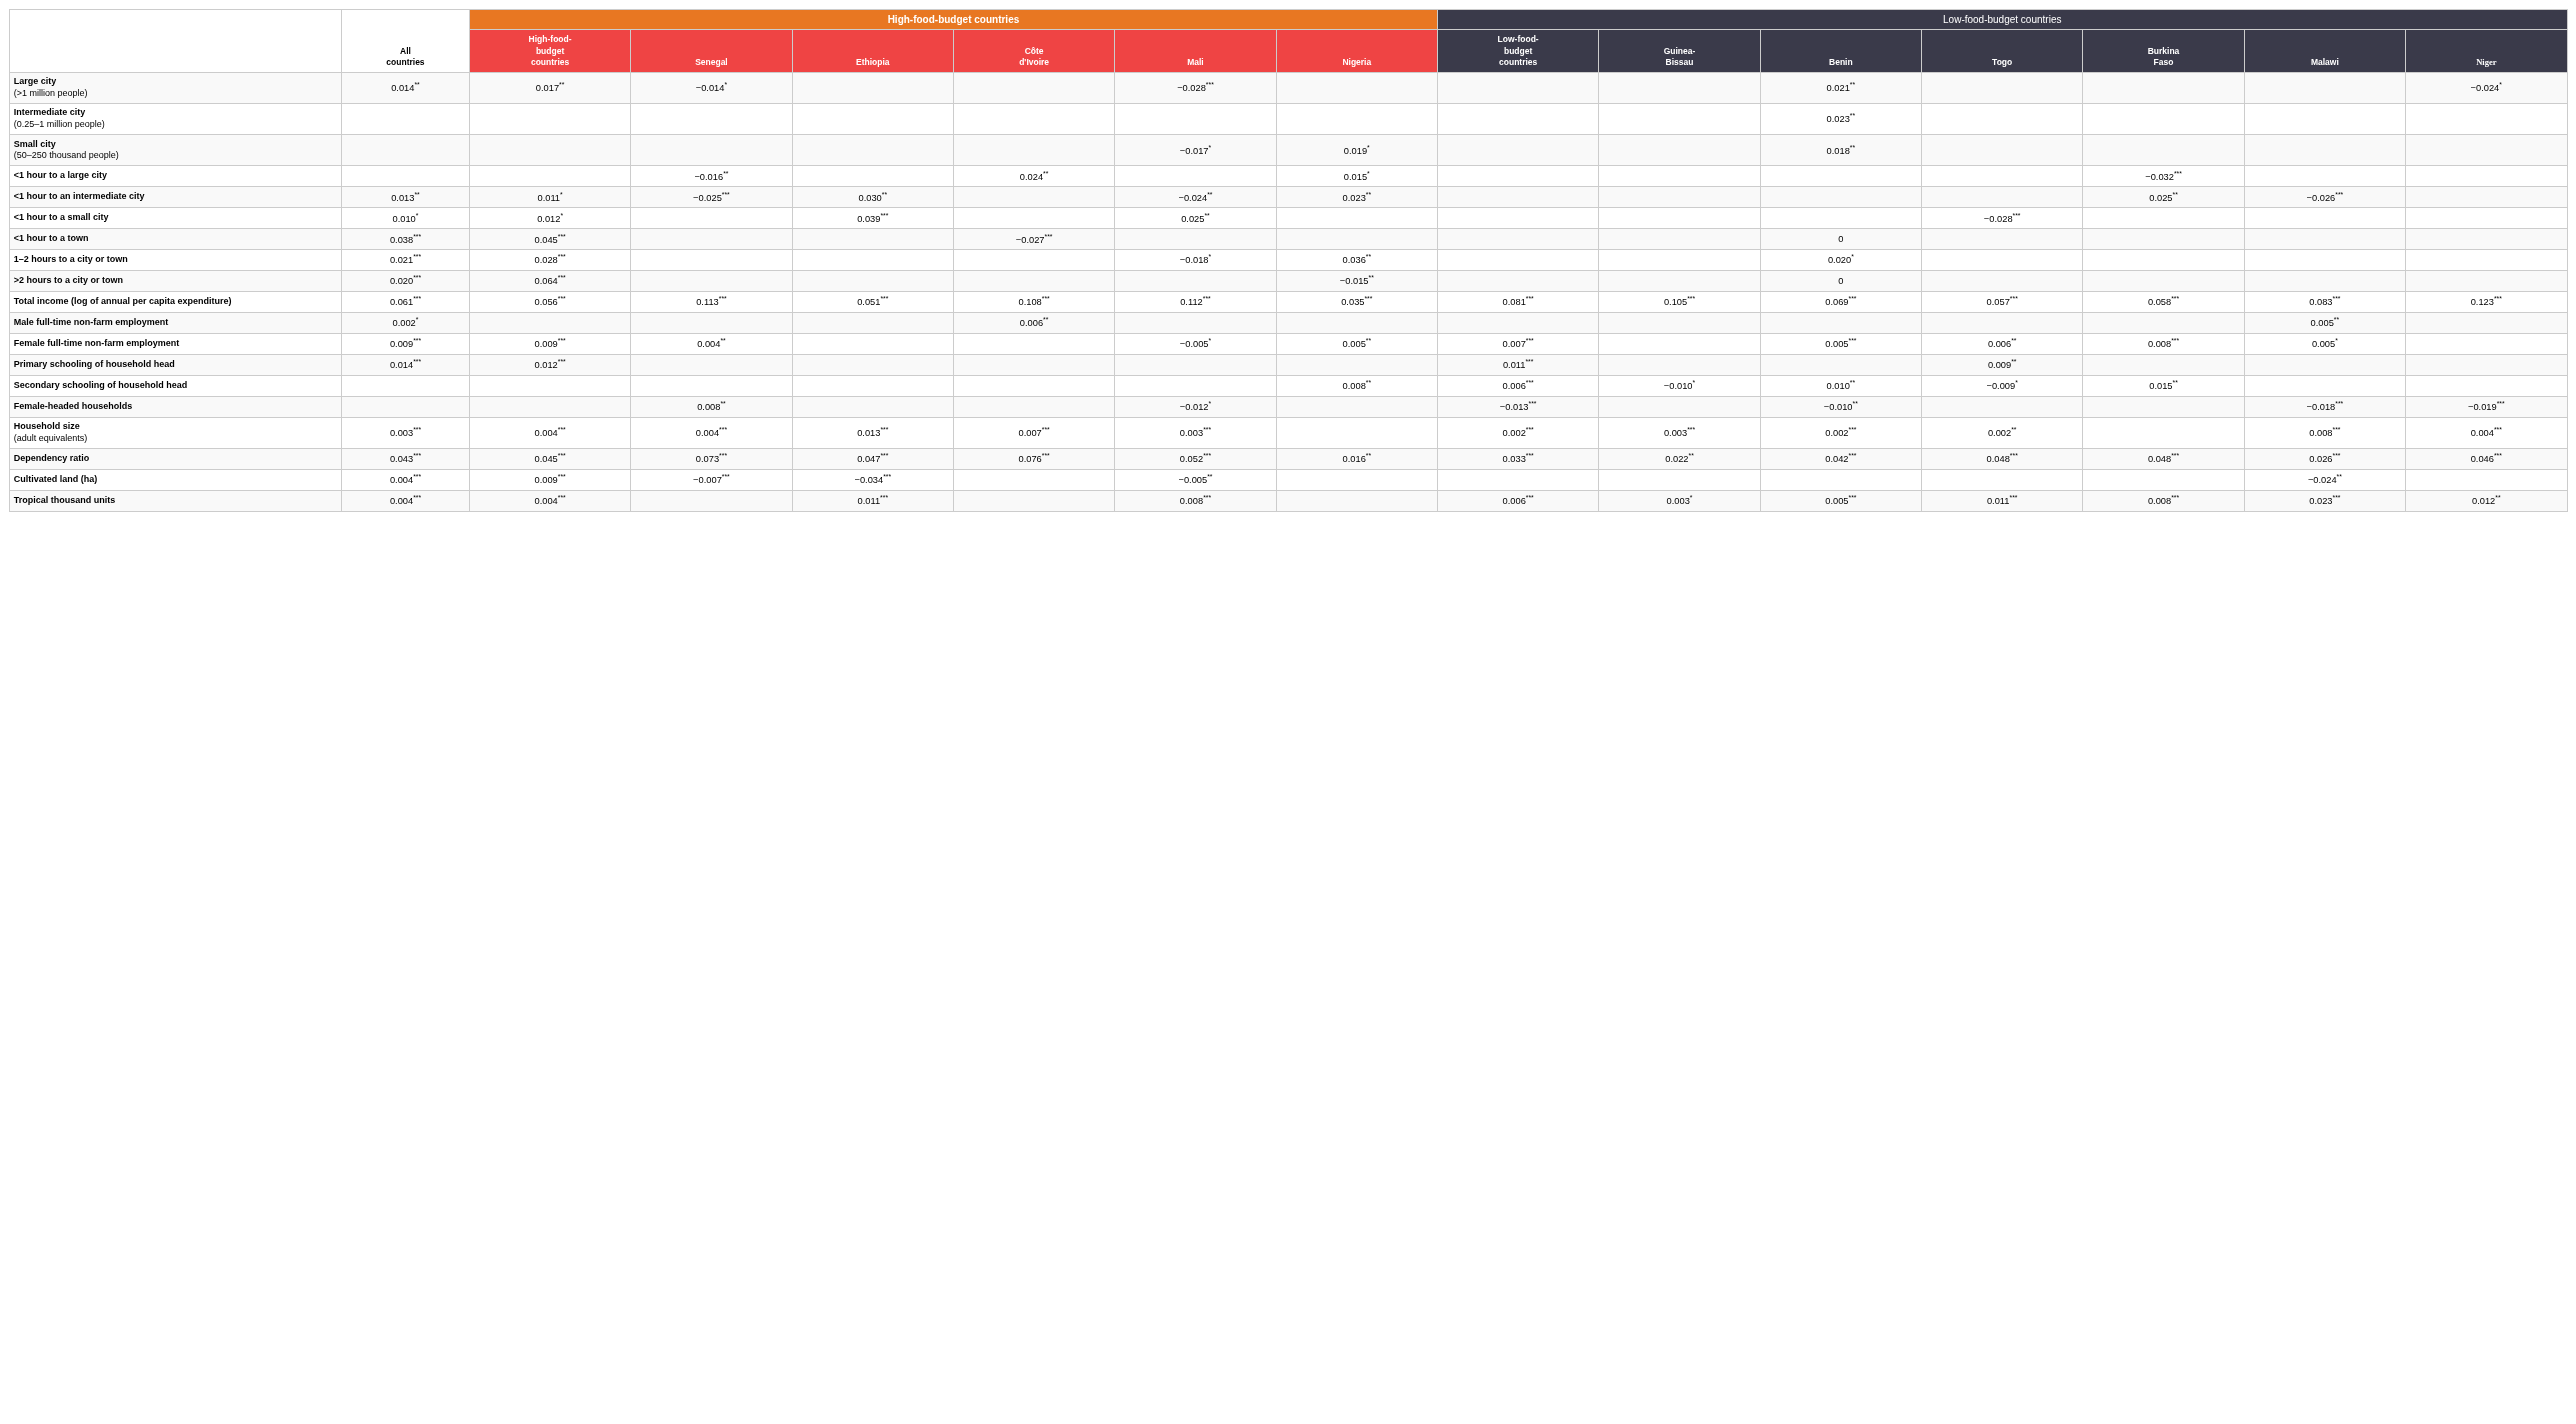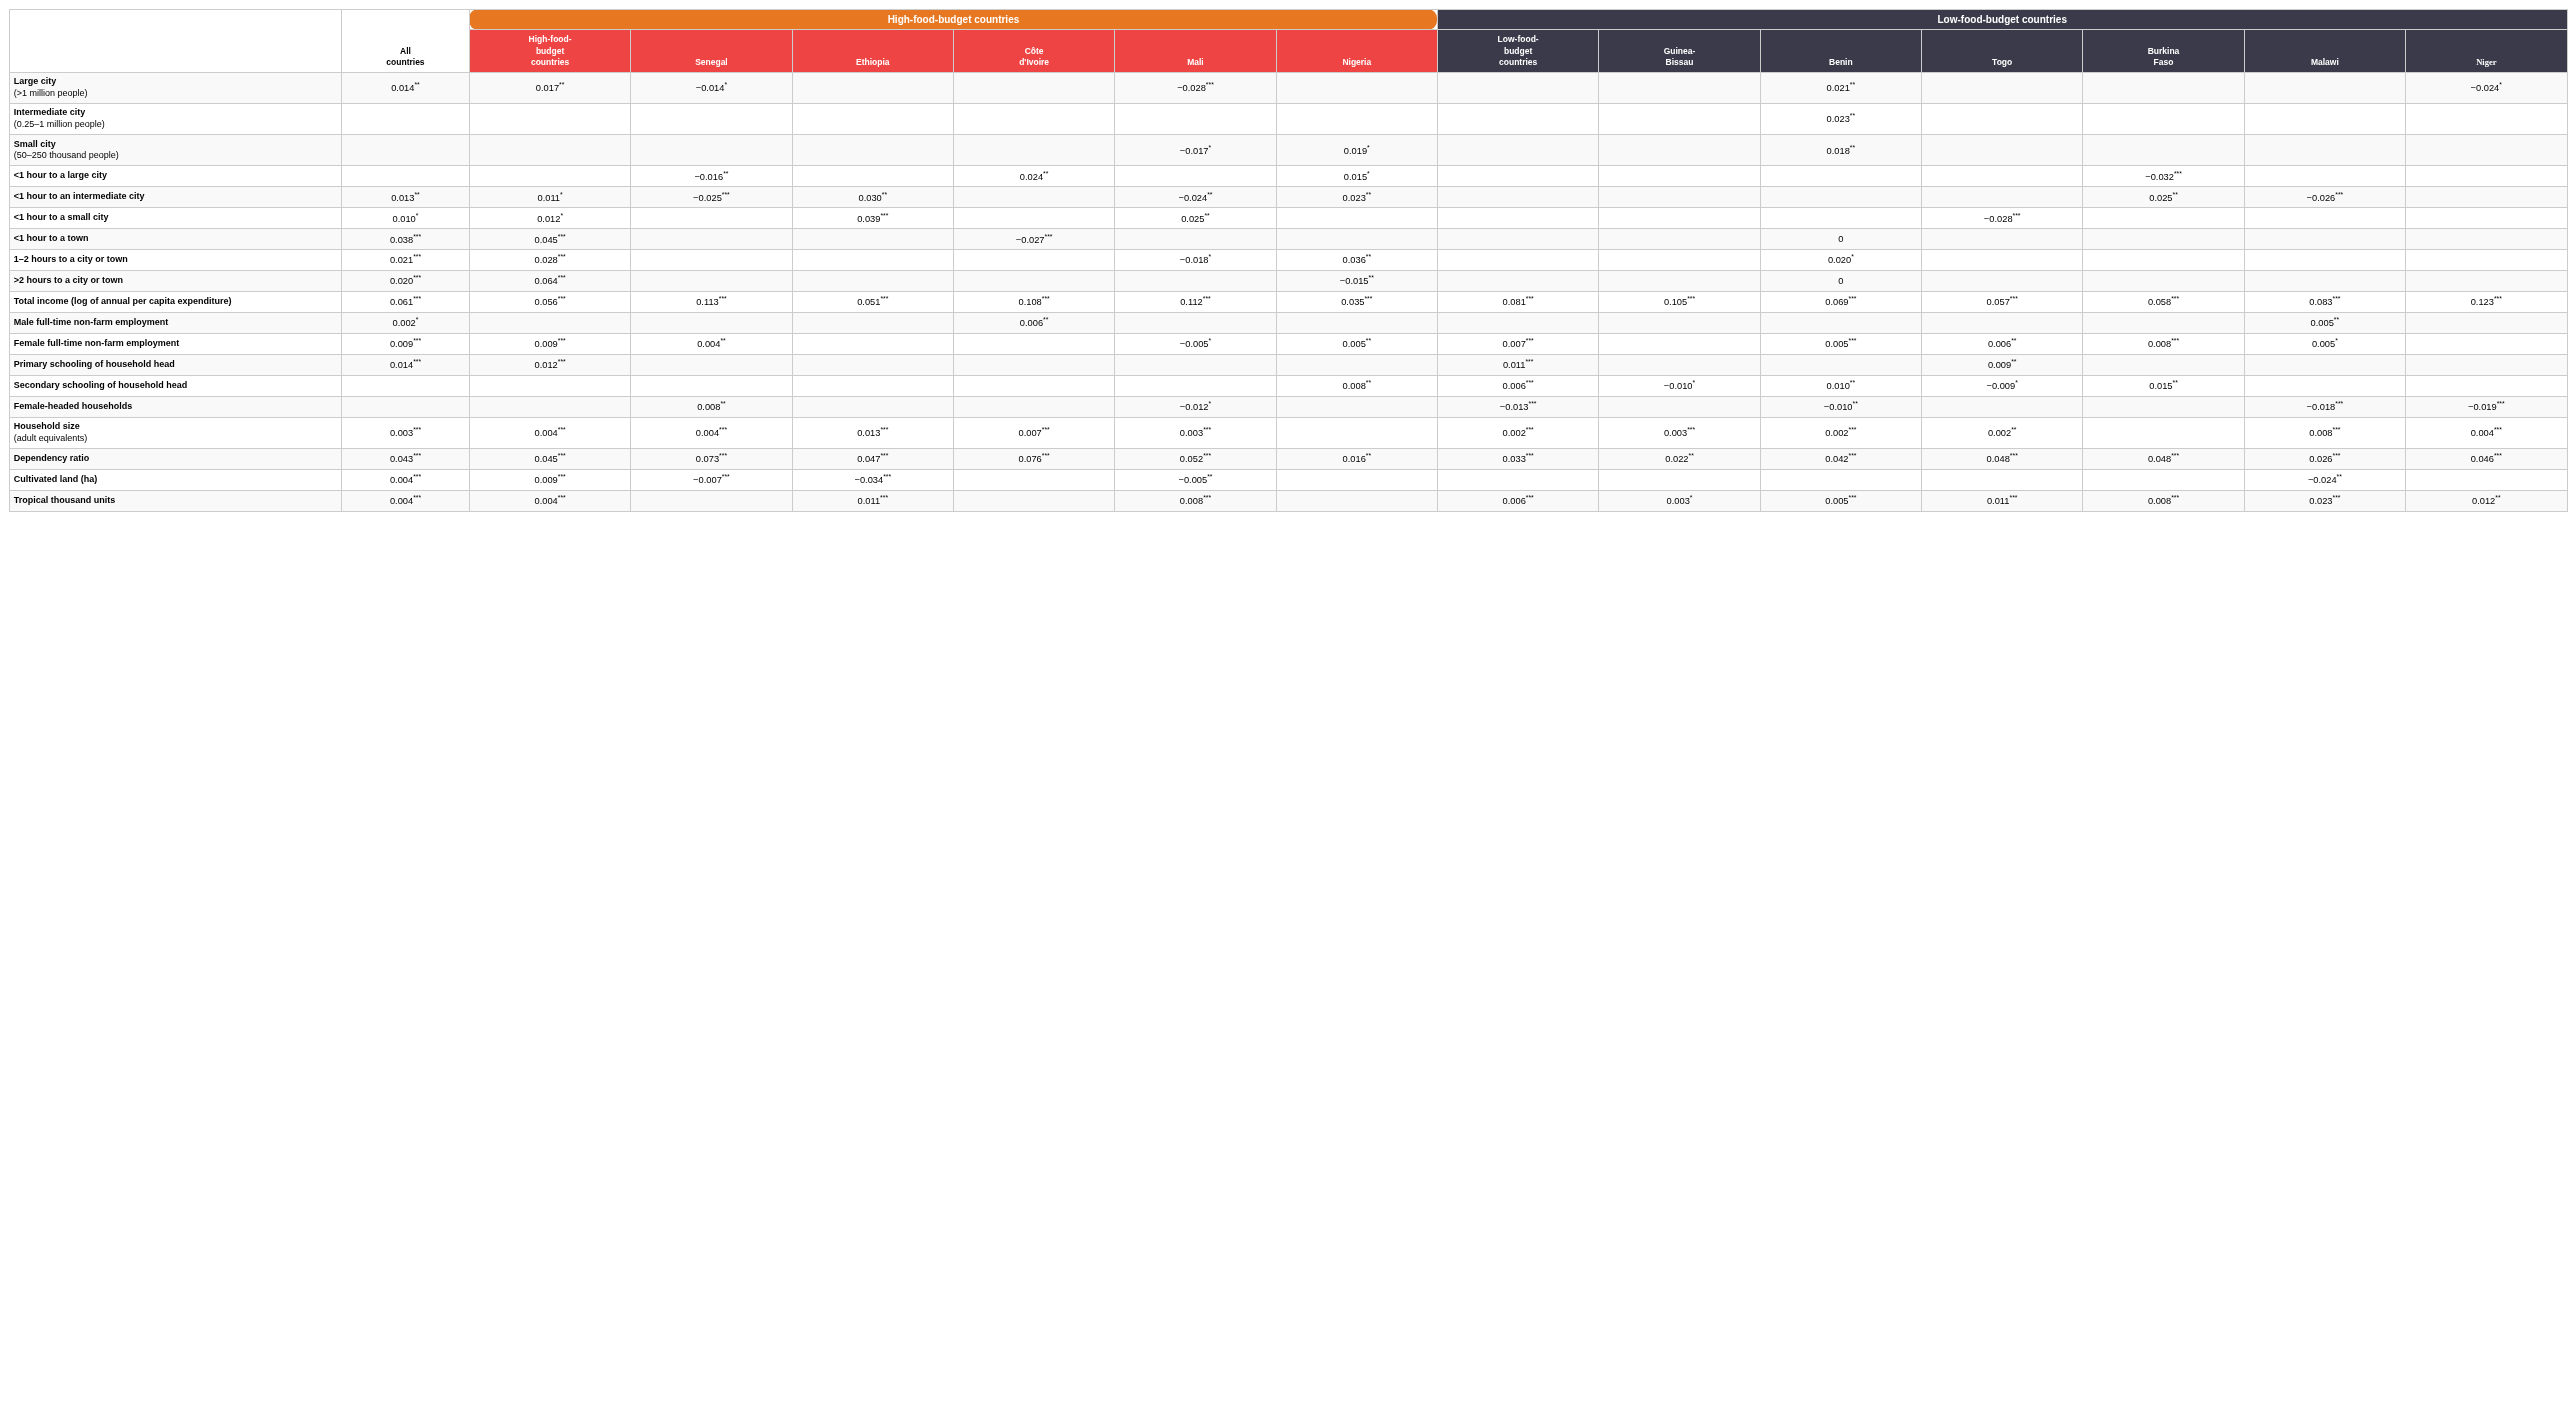--- a/index.html
+++ b/index.html
@@ -91,22 +91,22 @@
 </head>
 <body>
 
 <div class="table-container">
   <table>
     <thead>
 
       <tr class="header-group-row">
         <th class="th-white col-rowlabel" rowspan="2" style="border:0.8px solid #ccc;"></th>
         <th class="th-white col-allcountries" rowspan="2" style="font-weight:bold;font-size:8.5px;color:#000;vertical-align:bottom;border:0.8px solid #ccc;">All<br>countries</th>
-        <th class="th-highfood" colspan="6" style="font-size:10px;font-weight:bold;border-radius:9px;">High-food-budget countries</th>
-        <th class="th-lowfood" colspan="7" style="font-size:10px;font-weight:bold;">Low-food-budget countries</th>
+        <th class="th-highfood" colspan="6" style="font-size:10px;font-weight:bold;">High-food-budget countries</th>
+        <th class="th-lowfood" colspan="7" style="font-size:10px;font-weight:normal;">Low-food-budget countries</th>
       </tr>
 
       <tr class="col-headers">
         <th class="th-orange" style="font-size:8.5px;">High-food-<br>budget<br>countries</th>
         <th class="th-orange" style="font-size:8.5px;">Senegal</th>
         <th class="th-orange" style="font-size:8.5px;">Ethiopia</th>
         <th class="th-orange" style="font-size:8.5px;">Côte<br>d'Ivoire</th>
         <th class="th-orange" style="font-size:8.5px;">Mali</th>
         <th class="th-orange" style="font-size:8.5px;">Nigeria</th>
         <th class="th-dark" style="font-size:8.5px;">Low-food-<br>budget<br>countries</th>

